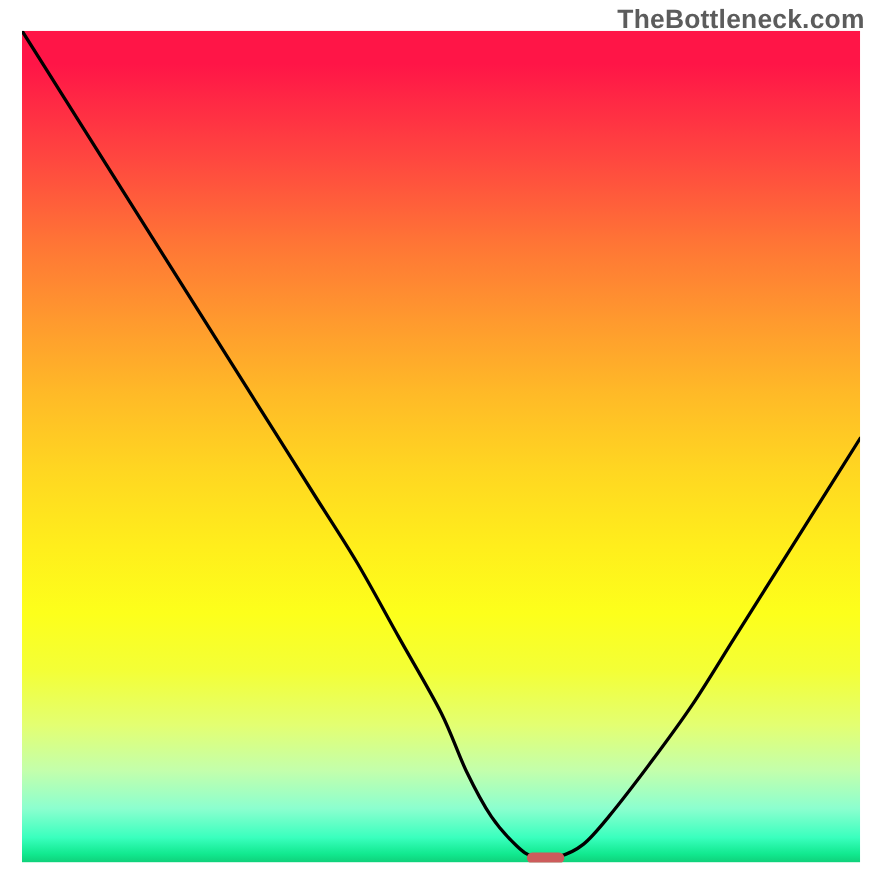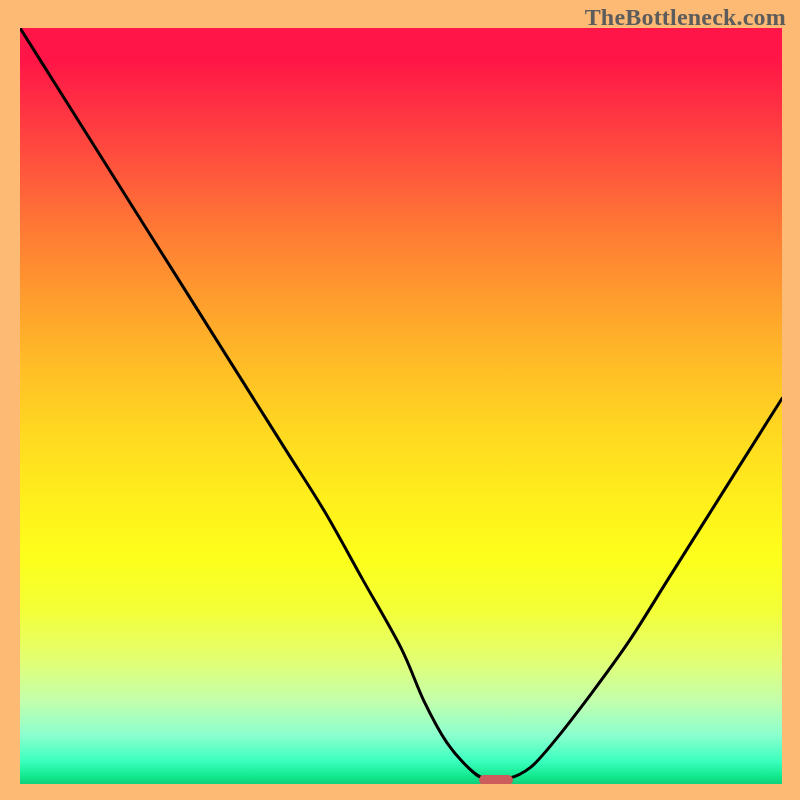--- a/index.html
+++ b/index.html
@@ -8,22 +8,21 @@
     width: 800px;
     height: 800px;
     overflow: hidden;
     background: #000;
     font-family: Arial, Helvetica, sans-serif;
   }
   .frame {
     position: relative;
     width: 800px;
     height: 800px;
-    background: #fdba74;
-    font-family: Liberation Serif, serif;
+    background: #ffffff;
   }
   .watermark {
     position: absolute;
     top: 4px;
     right: 14px;
     font-size: 24px;
     font-weight: 600;
     color: #5c5c5c;
     letter-spacing: 0.2px;
     z-index: 5;

